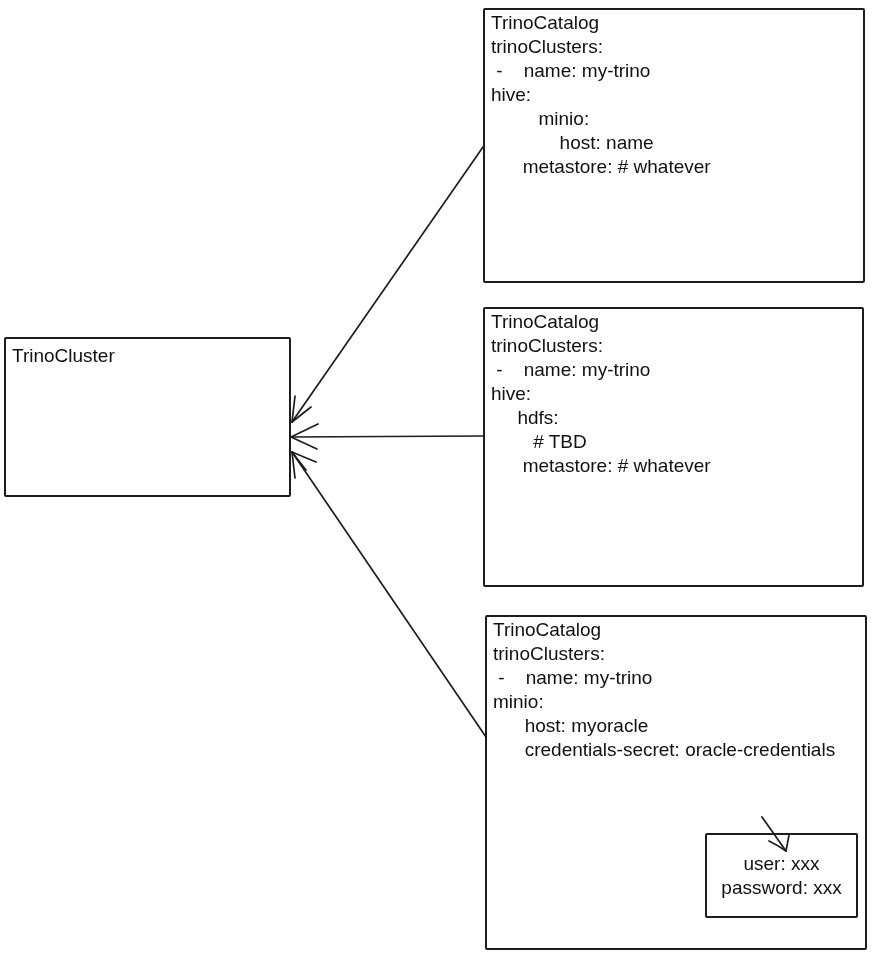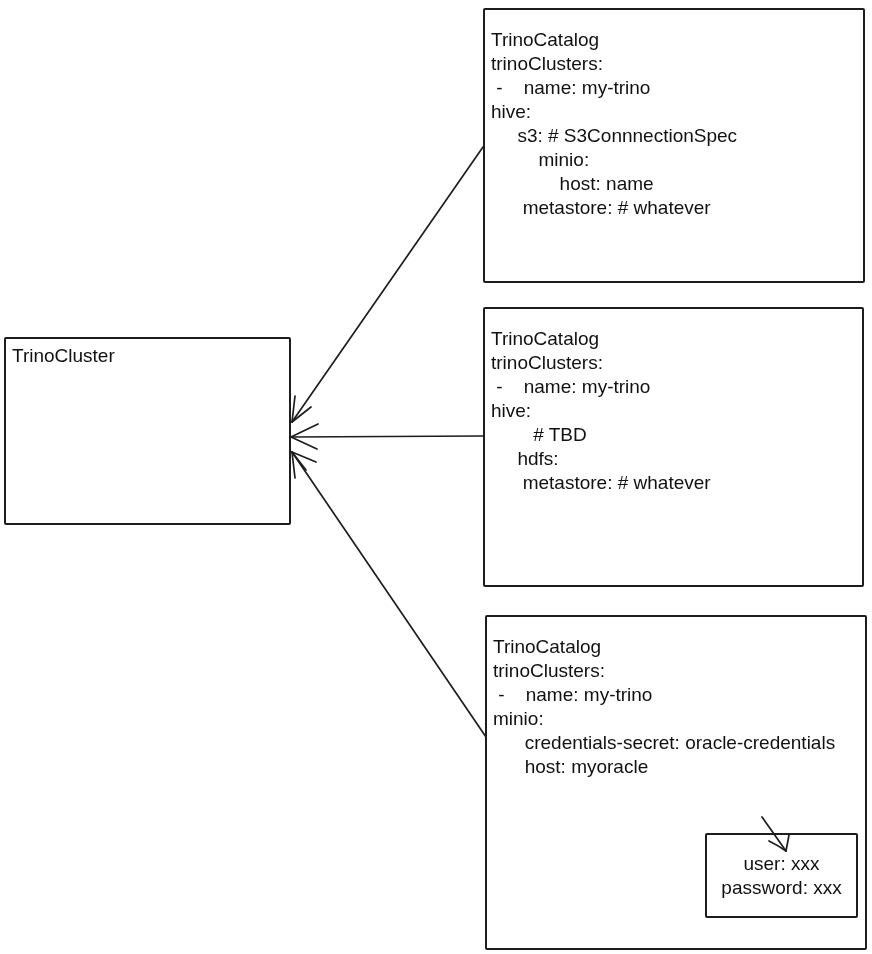--- a/index.html
+++ b/index.html
@@ -13,27 +13,27 @@
     overflow: hidden;
   }
   .box {
     position: absolute;
     background: #ffffff;
     border: 2px solid #1d1d1d;
     border-radius: 2px;
     box-sizing: border-box;
     font-size: 19px;
     line-height: 24px;
-    padding: 18px 6px;
+    padding: 1px 6px;
   }
   .box .ln {
     white-space: pre;
     height: 24px;
   }
-  .node-cluster   { left: 4px;   top: 337px; width: 287px; height: 188px; padding-top: 5px; }
+  .node-cluster   { left: 4px;   top: 337px; width: 287px; height: 160px; padding-top: 5px; }
   .node-catalog-1 { left: 483px; top: 8px;   width: 382px; height: 275px; }
   .node-catalog-2 { left: 483px; top: 307px; width: 381px; height: 280px; }
   .node-catalog-3 { left: 485px; top: 615px; width: 382px; height: 335px; }
   .node-secret {
     left: 705px; top: 833px; width: 153px; height: 85px;
     display: flex; flex-direction: column; justify-content: center; align-items: center;
     text-align: center; padding: 0;
   }
   .edges {
     position: absolute;
@@ -56,43 +56,42 @@
 
   <div class="box node-cluster">
     <div class="ln">TrinoCluster</div>
   </div>
 
   <div class="box node-catalog-1">
     <div class="ln">TrinoCatalog</div>
     <div class="ln">trinoClusters:</div>
     <div class="ln"> -    name: my-trino</div>
     <div class="ln">hive:</div>
-    <div class="ln">     s3: # S3ConnnectionSpec</div>
     <div class="ln">         minio:</div>
     <div class="ln">             host: name</div>
     <div class="ln">      metastore: # whatever</div>
   </div>
 
   <div class="box node-catalog-2">
     <div class="ln">TrinoCatalog</div>
     <div class="ln">trinoClusters:</div>
     <div class="ln"> -    name: my-trino</div>
     <div class="ln">hive:</div>
+    <div class="ln">     hdfs:</div>
     <div class="ln">        # TBD</div>
-    <div class="ln">     hdfs:</div>
     <div class="ln">      metastore: # whatever</div>
   </div>
 
   <div class="box node-catalog-3">
     <div class="ln">TrinoCatalog</div>
     <div class="ln">trinoClusters:</div>
     <div class="ln"> -    name: my-trino</div>
     <div class="ln">minio:</div>
+    <div class="ln">      host: myoracle</div>
     <div class="ln">      credentials-secret: oracle-credentials</div>
-    <div class="ln">      host: myoracle</div>
   </div>
 
   <div class="box node-secret">
     <div class="ln">user: xxx</div>
     <div class="ln">password: xxx</div>
   </div>
 
   <svg class="edges" viewBox="0 0 872 954" xmlns="http://www.w3.org/2000/svg">
 
     <g>

